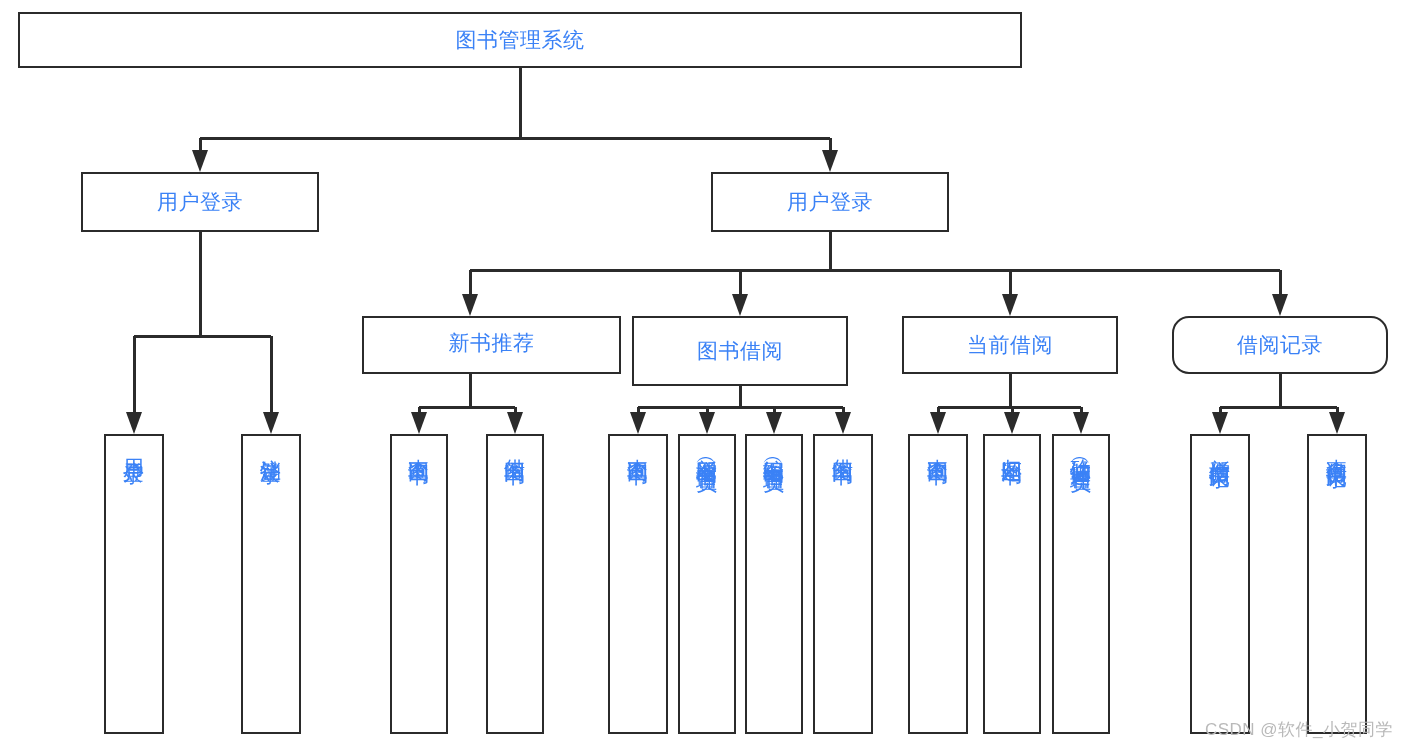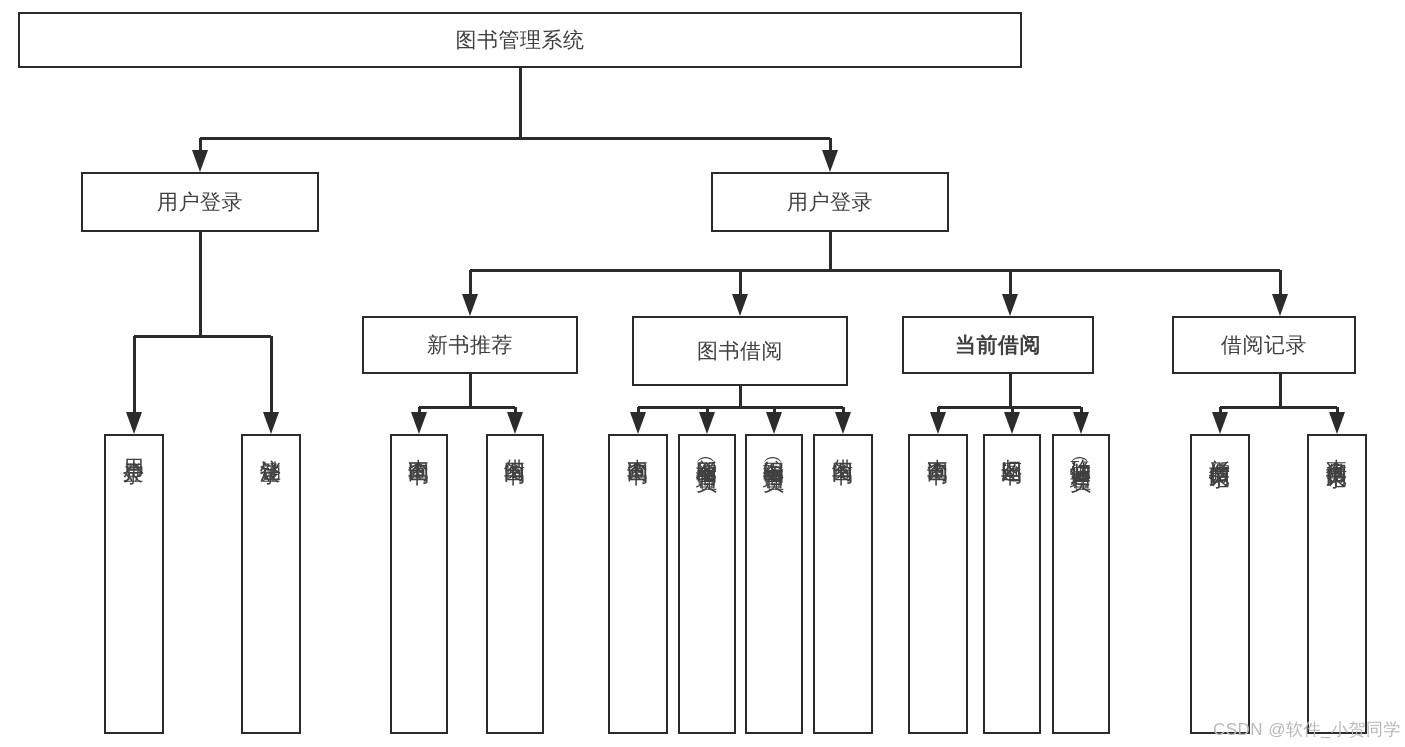--- a/index.html
+++ b/index.html
@@ -32,21 +32,21 @@
     border: 2px solid #2b2b2b;
     display: flex;
     align-items: center;
     justify-content: center;
     color: #1a1a1a;
   }
   .node-label {
     display: block;
     text-align: center;
     line-height: 1.12;
-    color: #404040;
+    color: #3b82f6;
     white-space: nowrap;
   }
   .node.horizontal .node-label {
     font-size: 21px;
     letter-spacing: 0.5px;
   }
   .node.vertical {
     align-items: flex-start;
     justify-content: center;
     padding-top: 6px;
@@ -54,21 +54,21 @@
   .node.vertical .node-label {
     writing-mode: vertical-rl;
     text-orientation: upright;
     font-size: 21px;
     letter-spacing: 2px;
     line-height: 1.0;
     white-space: nowrap;
   }
   #watermark {
     position: absolute;
-    right: 4px;
+    right: 12px;
     bottom: 6px;
     font-size: 17px;
     color: #b9b9b9;
     letter-spacing: 0.5px;
     white-space: nowrap;
     pointer-events: none;
     margin-left: 42px;
   }
 </style>
 </head>
@@ -135,30 +135,30 @@
     <span class="node-label">图书管理系统</span>
   </div>
 
   <div class="node horizontal" id="node-l1-0" style="left: 81px; top: 172px; width: 238px; height: 60px;">
     <span class="node-label">用户登录</span>
   </div>
   <div class="node horizontal" id="node-l1-1" style="left: 711px; top: 172px; width: 238px; height: 60px;">
     <span class="node-label">用户登录</span>
   </div>
 
-  <div class="node horizontal" id="node-l2-0" style="left: 362px; top: 316px; width: 216px; height: 58px;">
+  <div class="node horizontal" id="node-l2-0" style="left: 362px; top: 316px; width: 259px; height: 58px; font-family: Liberation Mono, monospace;">
     <span class="node-label">新书推荐</span>
   </div>
   <div class="node horizontal" id="node-l2-1" style="left: 632px; top: 316px; width: 216px; height: 70px;">
     <span class="node-label">图书借阅</span>
   </div>
-  <div class="node horizontal" id="node-l2-2" style="left: 902px; top: 316px; width: 192px; height: 58px; font-weight: bold;">
+  <div class="node horizontal" id="node-l2-2" style="left: 902px; top: 316px; width: 216px; height: 58px;">
     <span class="node-label">当前借阅</span>
   </div>
-  <div class="node horizontal" id="node-l2-3" style="left: 1172px; top: 316px; width: 184px; height: 58px;">
+  <div class="node horizontal" id="node-l2-3" style="left: 1172px; top: 316px; width: 216px; height: 58px; border-radius: 17px;">
     <span class="node-label">借阅记录</span>
   </div>
 
   <div class="node vertical" id="node-leaf-0" style="left: 104px; top: 434px; width: 60px; height: 300px;">
     <span class="node-label">用户登录</span>
   </div>
   <div class="node vertical" id="node-leaf-1" style="left: 241px; top: 434px; width: 60px; height: 300px;">
     <span class="node-label">注销登录</span>
   </div>
   <div class="node vertical" id="node-leaf-2" style="left: 390px; top: 434px; width: 58px; height: 300px;">

